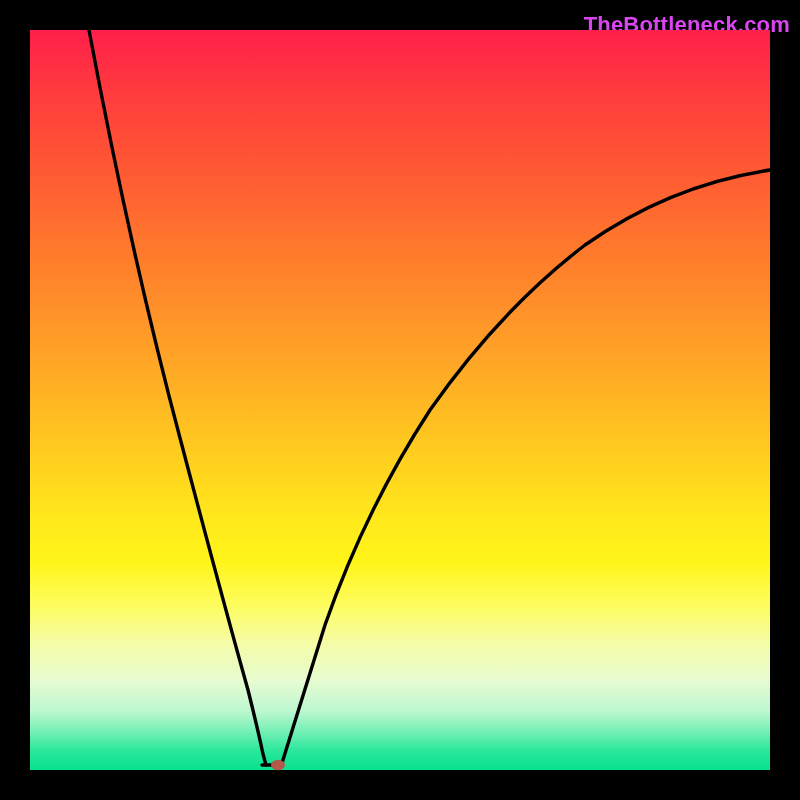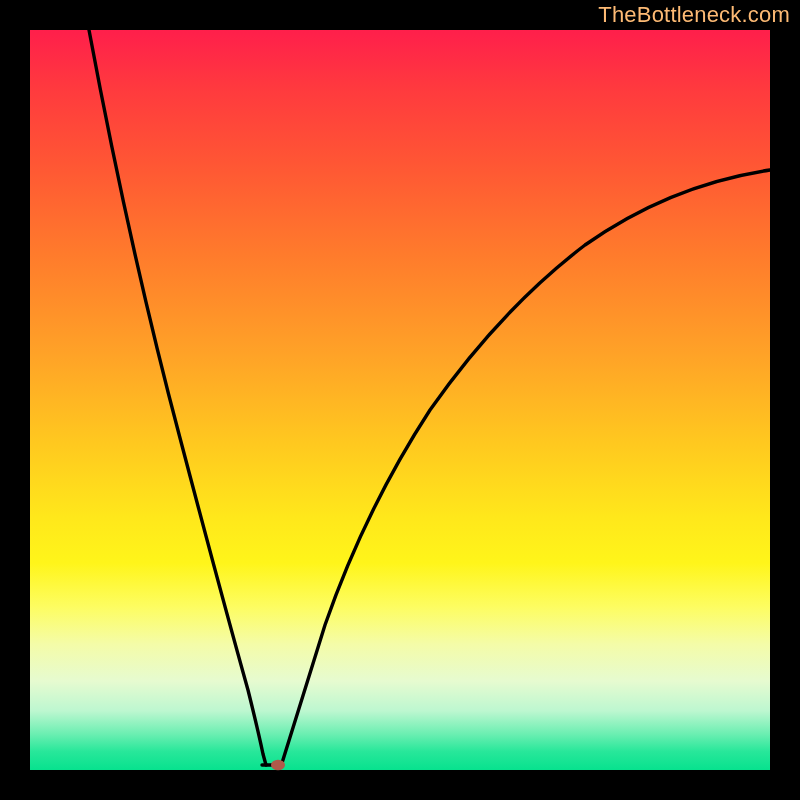--- a/index.html
+++ b/index.html
@@ -12,25 +12,25 @@
     overflow: hidden;
   }
   .frame {
     position: relative;
     width: 800px;
     height: 800px;
     background: #000;
   }
   .watermark {
     position: absolute;
-    top: 2px;
+    top: 12px;
     right: 10px;
-    color: #fdba74;
+    color: #d946ef;
     font-size: 22px;
-    font-weight: 400;
+    font-weight: 700;
     letter-spacing: 0.2px;
     user-select: none;
   }
   .plot-area {
     position: absolute;
     left: 30px;
     top: 30px;
     width: 740px;
     height: 740px;
     background: linear-gradient(to bottom,

